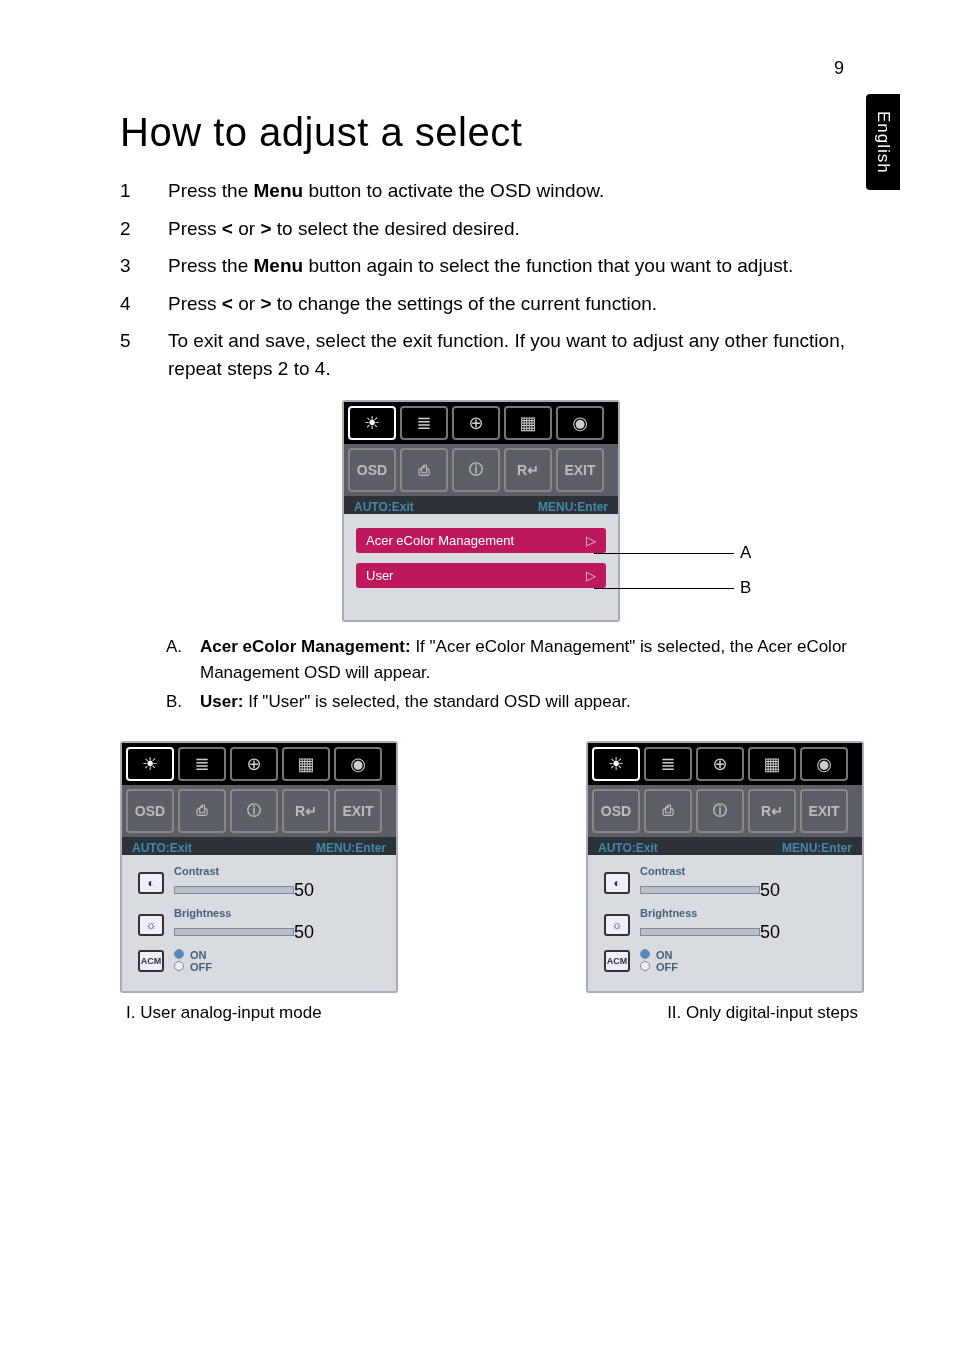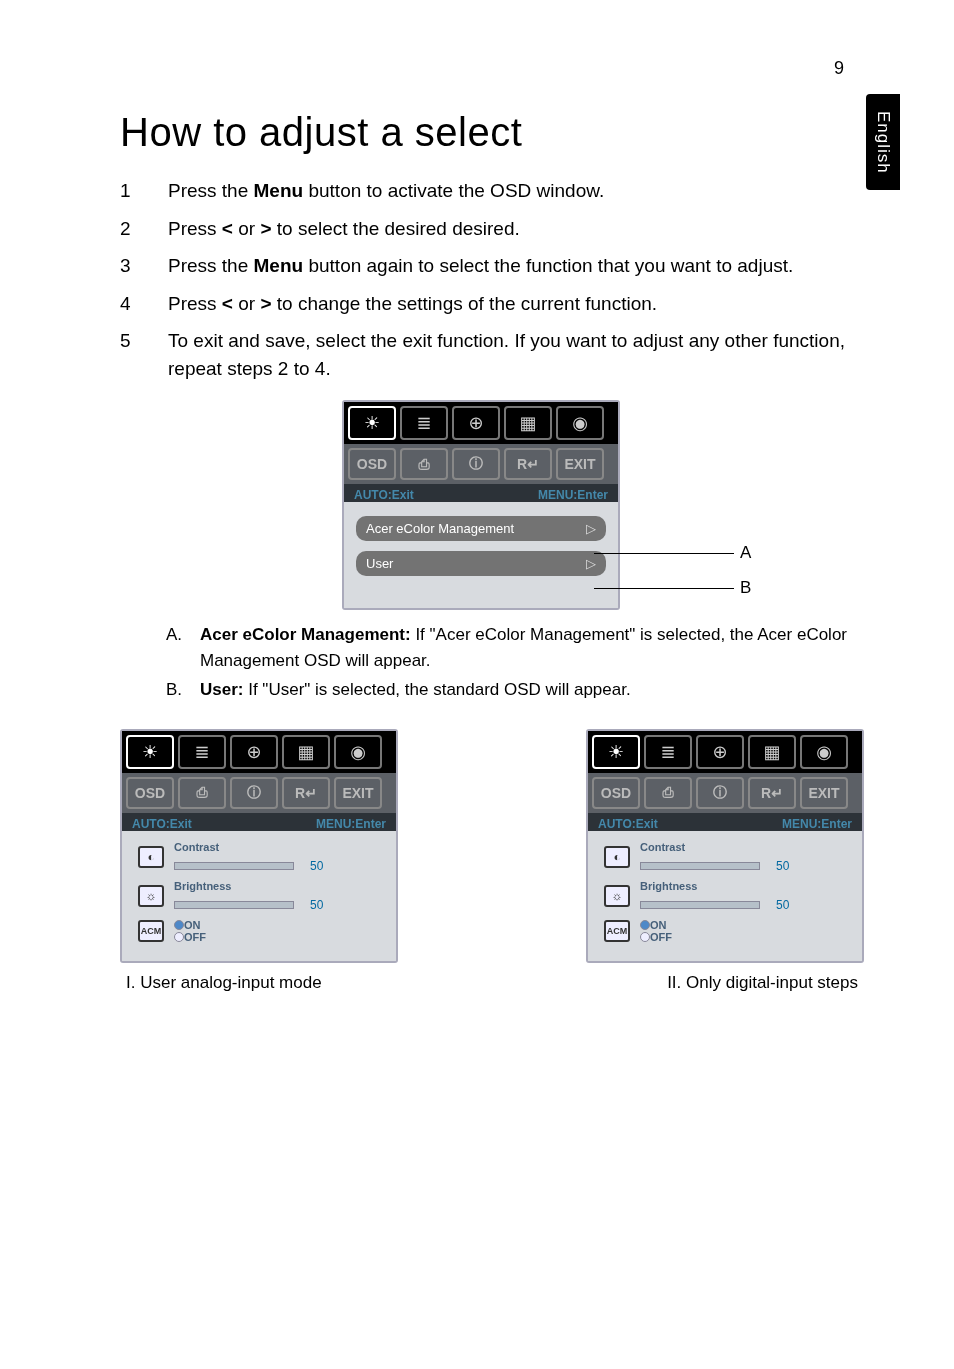--- a/index.html
+++ b/index.html
@@ -93,43 +93,43 @@
     background:#000;
   }
   .tab.active { border-color:#fff; color:#fff; }
   .sub-row {
     display: flex;
     background: #5c6066;
     padding: 4px;
     gap: 4px;
   }
   .sub-row .tab {
-    width: 48px; height: 32px;
+    width: 48px; height: 44px;
     border: 2px solid #888;
     border-radius: 4px;
     display:flex;align-items:center;justify-content:center;
     color:#bbb;font-size:14px;font-weight:700;
     background:#5c6066;
   }
   .hint-row {
     display:flex;justify-content:space-between;
     padding:4px 10px 0;
     font-size:12px;color:#48a;
     background:#2c3238;
     font-weight:700;
   }
   .lower-area {
     padding: 14px 12px 22px;
     background:#d8dbdf;
   }
   .barbtn {
-    background:#737373;color:#fff;
+    background:#be185d;color:#fff;
     font-size:13px;
     padding:5px 10px;
-    border-radius:10px;
+    border-radius:3px;
     display:flex;justify-content:space-between;align-items:center;
     margin-bottom:10px;
   }
   .barbtn .arrow { font-size:13px;color:#ddd; }
   .call-line {
     position:absolute;
     border-top:1px solid #000;
     height:1px;
   }
   .call-label {
@@ -167,23 +167,23 @@
     font-size:12px;font-weight:700;color:#333;
     background:#eef;
   }
   .setting-label-col { flex:1; }
   .slabel { font-size:11px;color:#46607a;margin-bottom:3px;font-weight:700;}
   .sbar {
     width:120px;height:8px;background:#b6c0c9;
     border:1px solid #889;
     display:inline-block;vertical-align:middle;
   }
-  .sval { font-size:12px;color:#0369a1;display:inline-block;margin-left:16px;vertical-align:middle;}
+  .sval { font-size:18px;color:#000000;display:inline-block;margin-left:0;vertical-align:middle;}
   .onoff-col { display:flex;flex-direction:column; }
-  .onoff-col .oo { display:flex;align-items:center;font-size:11px;color:#46607a;font-weight:700;}
+  .onoff-col .oo { display:flex;gap:6px;font-size:11px;color:#46607a;font-weight:700;}
   .dot { width:10px;height:10px;border-radius:50%;border:1px solid #889;background:#eef;}
   .dot.on { background:#4e88c8; }
   .captions {
     display:flex;
     justify-content:space-between;
     font-size:17px;
     margin-top:6px;
   }
   .captions span:first-child { margin-left:6px; }
   .captions span:last-child { margin-right:6px; }

